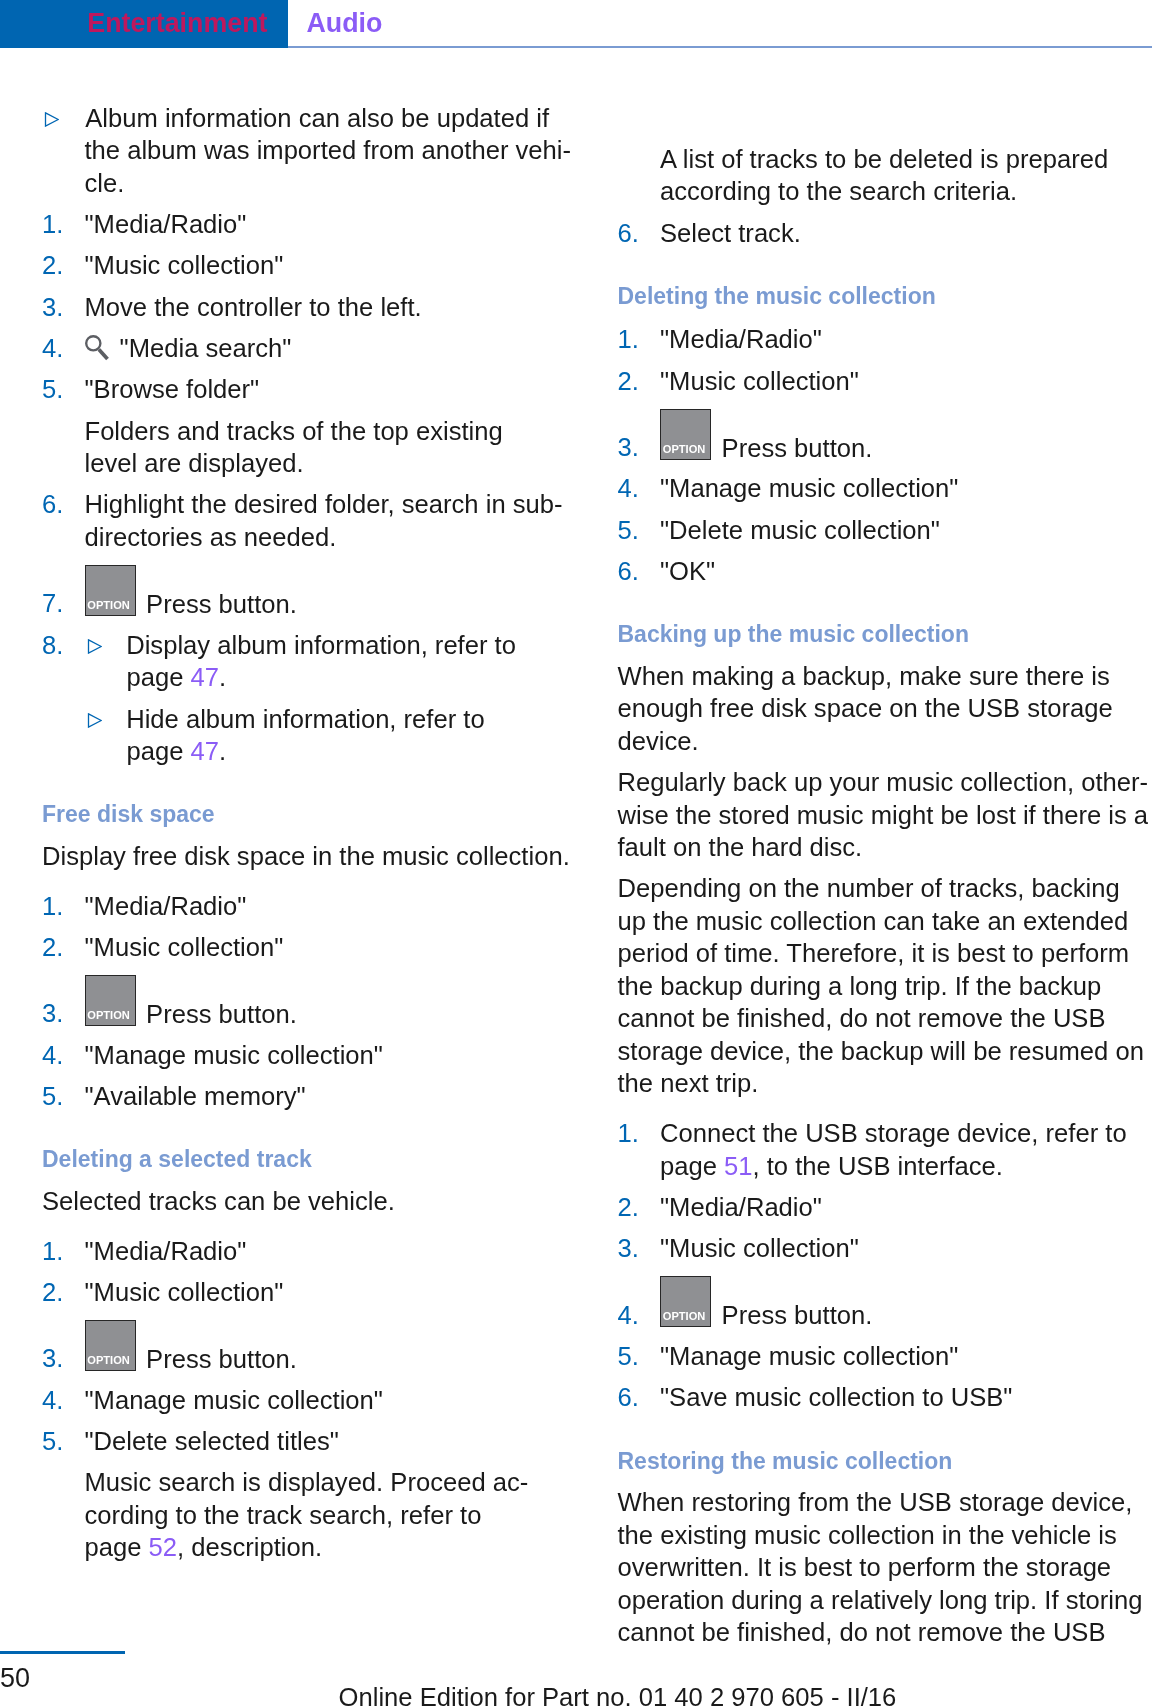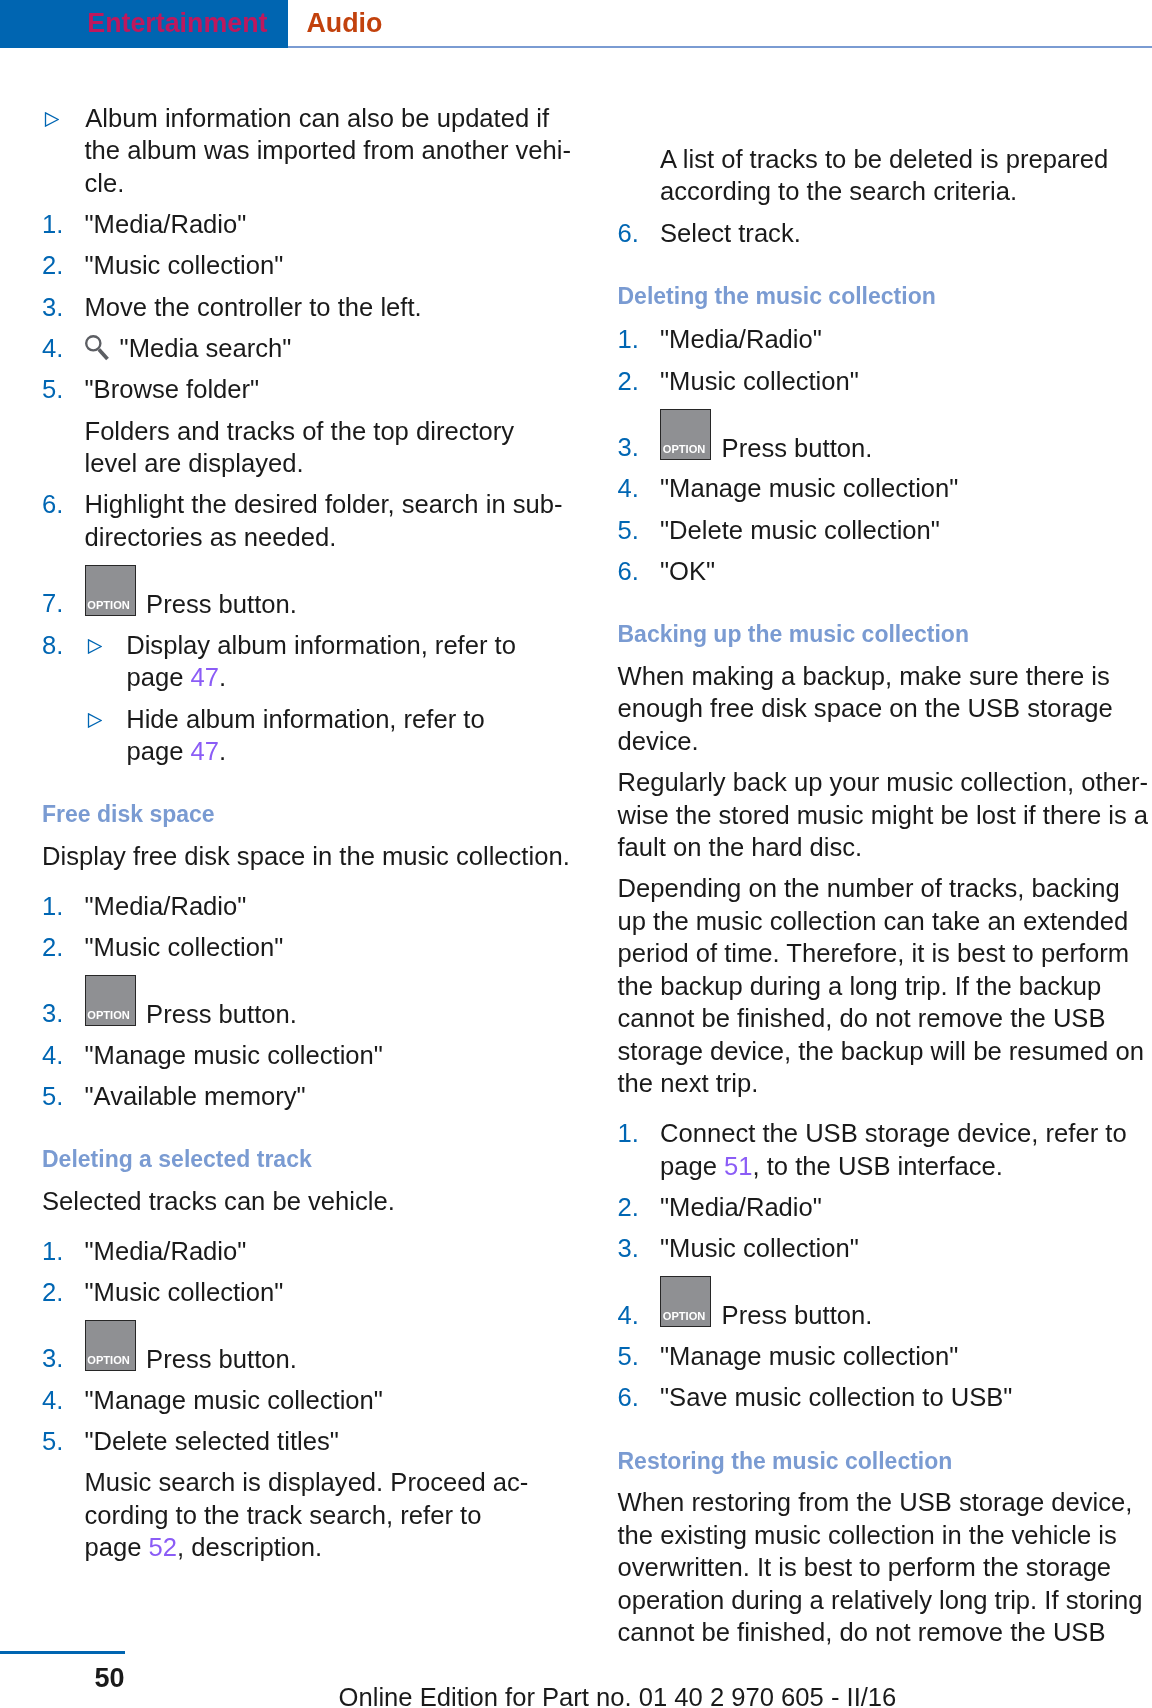--- a/index.html
+++ b/index.html
@@ -8,21 +8,21 @@
     font-family:"Liberation Sans",sans-serif;
     position:relative;overflow:hidden;
     
     transform:translateZ(0);
   }
   
   #tabbar{position:absolute;left:0;top:0;width:1152px;height:48px;}
   #tab-active{position:absolute;left:0;top:0;width:287.8px;height:48px;background:#0065b1;}
   #tab-active-label{position:absolute;left:87.3px;top:0;
      color:#be185d;font-weight:bold;font-size:26.8px;line-height:47px;}
-  #tab-inactive-label{position:absolute;left:306.5px;top:0;color:#c2410c;font-weight:bold;font-size:26.8px;line-height:47px;}
+  #tab-inactive-label{position:absolute;left:306.5px;top:0;color:#8b5cf6;font-weight:bold;font-size:26.8px;line-height:47px;}
   #tabrule{position:absolute;left:287.8px;top:45.8px;width:864.2px;height:2.3px;background:#7a9bd2;}
 
   
   .col{position:absolute;top:101.9px;width:532px;
        font-size:25.6px;line-height:32.5px;color:#1a1a1a;}
   #colL{left:42.0px;}
   #colR{left:617.5px;margin-top:41px;}
 
   .blk{margin:0 0 8.81px 0;white-space:pre-wrap;}
   .blk:last-child{margin-bottom:0;}
@@ -49,22 +49,22 @@
      border:1.15px solid #272727;box-sizing:content-box;
      vertical-align:-3.5px;margin-right:10.2px;margin-left:0.2px;position:relative;text-indent:0;}
   .optbtn i{position:absolute;left:1.6px;right:0;top:34px;text-align:left;font-style:normal;
      color:#ffffff;font-size:11.1px;font-weight:bold;letter-spacing:0px;line-height:11px;}
 
   .mag{display:inline-block;width:25px;height:27px;vertical-align:-5.1px;margin-left:0.5px;margin-right:2.5px;text-indent:0;}
   .pref{color:#8b5cf6;}
 
   
   #footrule{position:absolute;left:0;top:1651px;width:125px;height:3px;background:#0065b1;}
-  #pageno{position:absolute;left:0;top:1661.5px;width:124.5px;text-align:right;
-          font-size:27px;line-height:32px;color:#1a1a1a;font-weight:bold;}
+  #pageno{position:absolute;left:0;top:1661.5px;width:124.5px;
+          font-size:27px;line-height:32px;color:#1a1a1a;}
   #editionline{position:absolute;left:338.6px;top:1681px;
           font-size:25.6px;line-height:32px;color:#1a1a1a;white-space:nowrap;}
 </style>
 </head>
 <body>
 
 <div id="tabbar">
   <div id="tab-active"></div>
   <div id="tab-active-label">Entertainment</div>
   <div id="tab-inactive-label">Audio</div>
@@ -78,21 +78,21 @@
 the album was imported from another vehi-
 cle.</div>
     <div class="blk row"><span class="mark">1.</span>"Media/Radio"</div>
     <div class="blk row"><span class="mark">2.</span>"Music collection"</div>
     <div class="blk row"><span class="mark">3.</span>Move the controller to the left.</div>
     <div class="blk row"><span class="mark">4.</span><svg class="mag" viewBox="0 0 25 27">
         <circle cx="8.3" cy="8.3" r="7.1" fill="none" stroke="#5c5e63" stroke-width="2.35"></circle>
         <path d="M13.9 14.4 L22.5 23.9" fill="none" stroke="#5c5e63" stroke-width="3.7"></path>
       </svg> "Media search"</div>
     <div class="blk row"><span class="mark">5.</span>"Browse folder"</div>
-    <div class="blk cont">Folders and tracks of the top directory
+    <div class="blk cont">Folders and tracks of the top existing
 level are displayed.</div>
     <div class="blk row"><span class="mark">6.</span>Highlight the desired folder, search in sub-
 directories as needed.</div>
     <div class="blk row optrow"><span class="mark">7.</span><span class="optbtn"><i>OPTION</i></span>Press button.</div>
     <div class="blk row"><span class="mark">8.</span><div class="subwrap"><div class="sub"><svg class="tri" viewBox="0 0 15 15">
             <path d="M1.5 0.9 L14.2 7.5 L1.5 14.1 Z" fill="none" stroke="#0066b3" stroke-width="1.3" stroke-linejoin="miter"></path>
           </svg>Display album information, refer to
 page <span class="pref">47</span>.</div><div class="sub"><svg class="tri" viewBox="0 0 15 15">
             <path d="M1.5 0.9 L14.2 7.5 L1.5 14.1 Z" fill="none" stroke="#0066b3" stroke-width="1.3" stroke-linejoin="miter"></path>
           </svg>Hide album information, refer to

